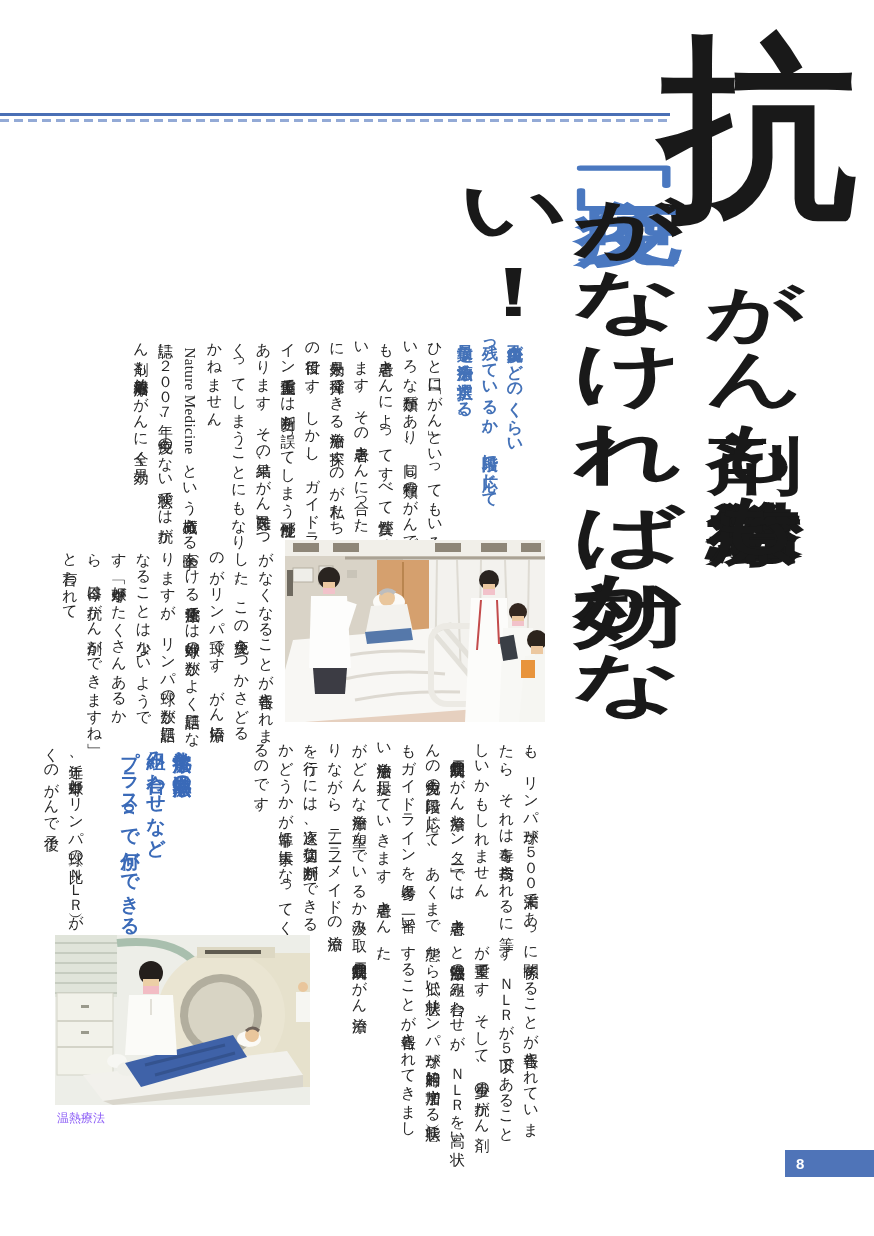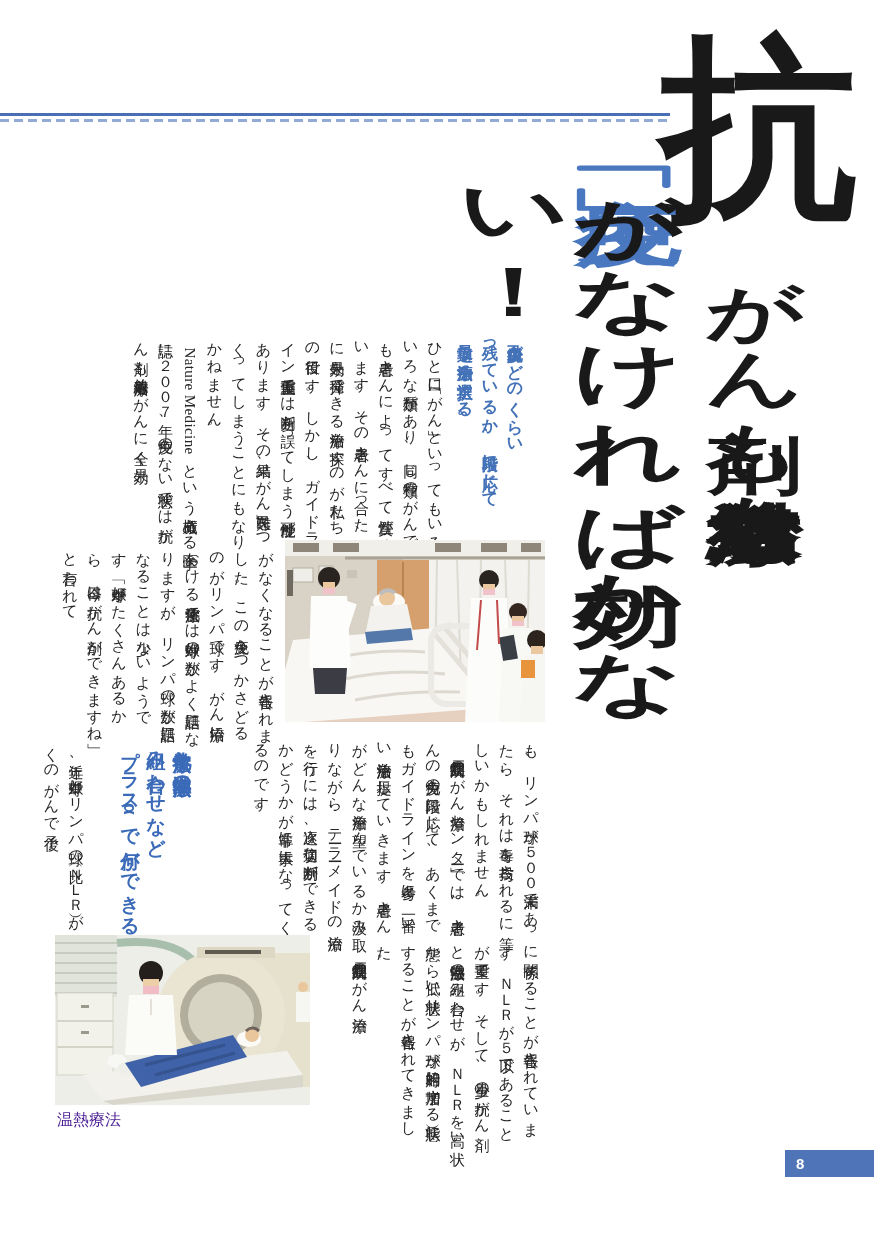--- a/index.html
+++ b/index.html
@@ -26,21 +26,21 @@
   #para1{top:332px; right:427px; height:212px;}
   #para2{top:542px; right:596px; height:200px;}
   #para3{top:733px; right:331px; height:205px;}
   #subhead{top:737px; right:679px; height:250px; font-size:19px; line-height:26px;}
   #para4{top:737px; right:786px; height:212px;}
   #para5{top:935px; right:331px; height:205px;}
   
   .photo{position:absolute; display:block;}
   #photo-ward{left:285px; top:540px;}
   #photo-hyper{left:55px; top:935px;}
-  #caption{position:absolute; left:57px; top:1110px; font-size:16px; color:#4c1d95;
+  #caption{position:absolute; left:57px; top:1110px; font-size:12px; color:#8b5cf6;
     font-family:Liberation Serif, serif;}
   
   #pageno{position:absolute; left:785px; top:1150px; width:89px; height:27px;
     color:#ffffff; font-weight:bold; font-size:15px; line-height:27px; padding-left:11px;
     box-sizing:border-box; font-family:"Liberation Sans", sans-serif;}
 </style>
 </head>
 <body>
 
 <div id="page">

